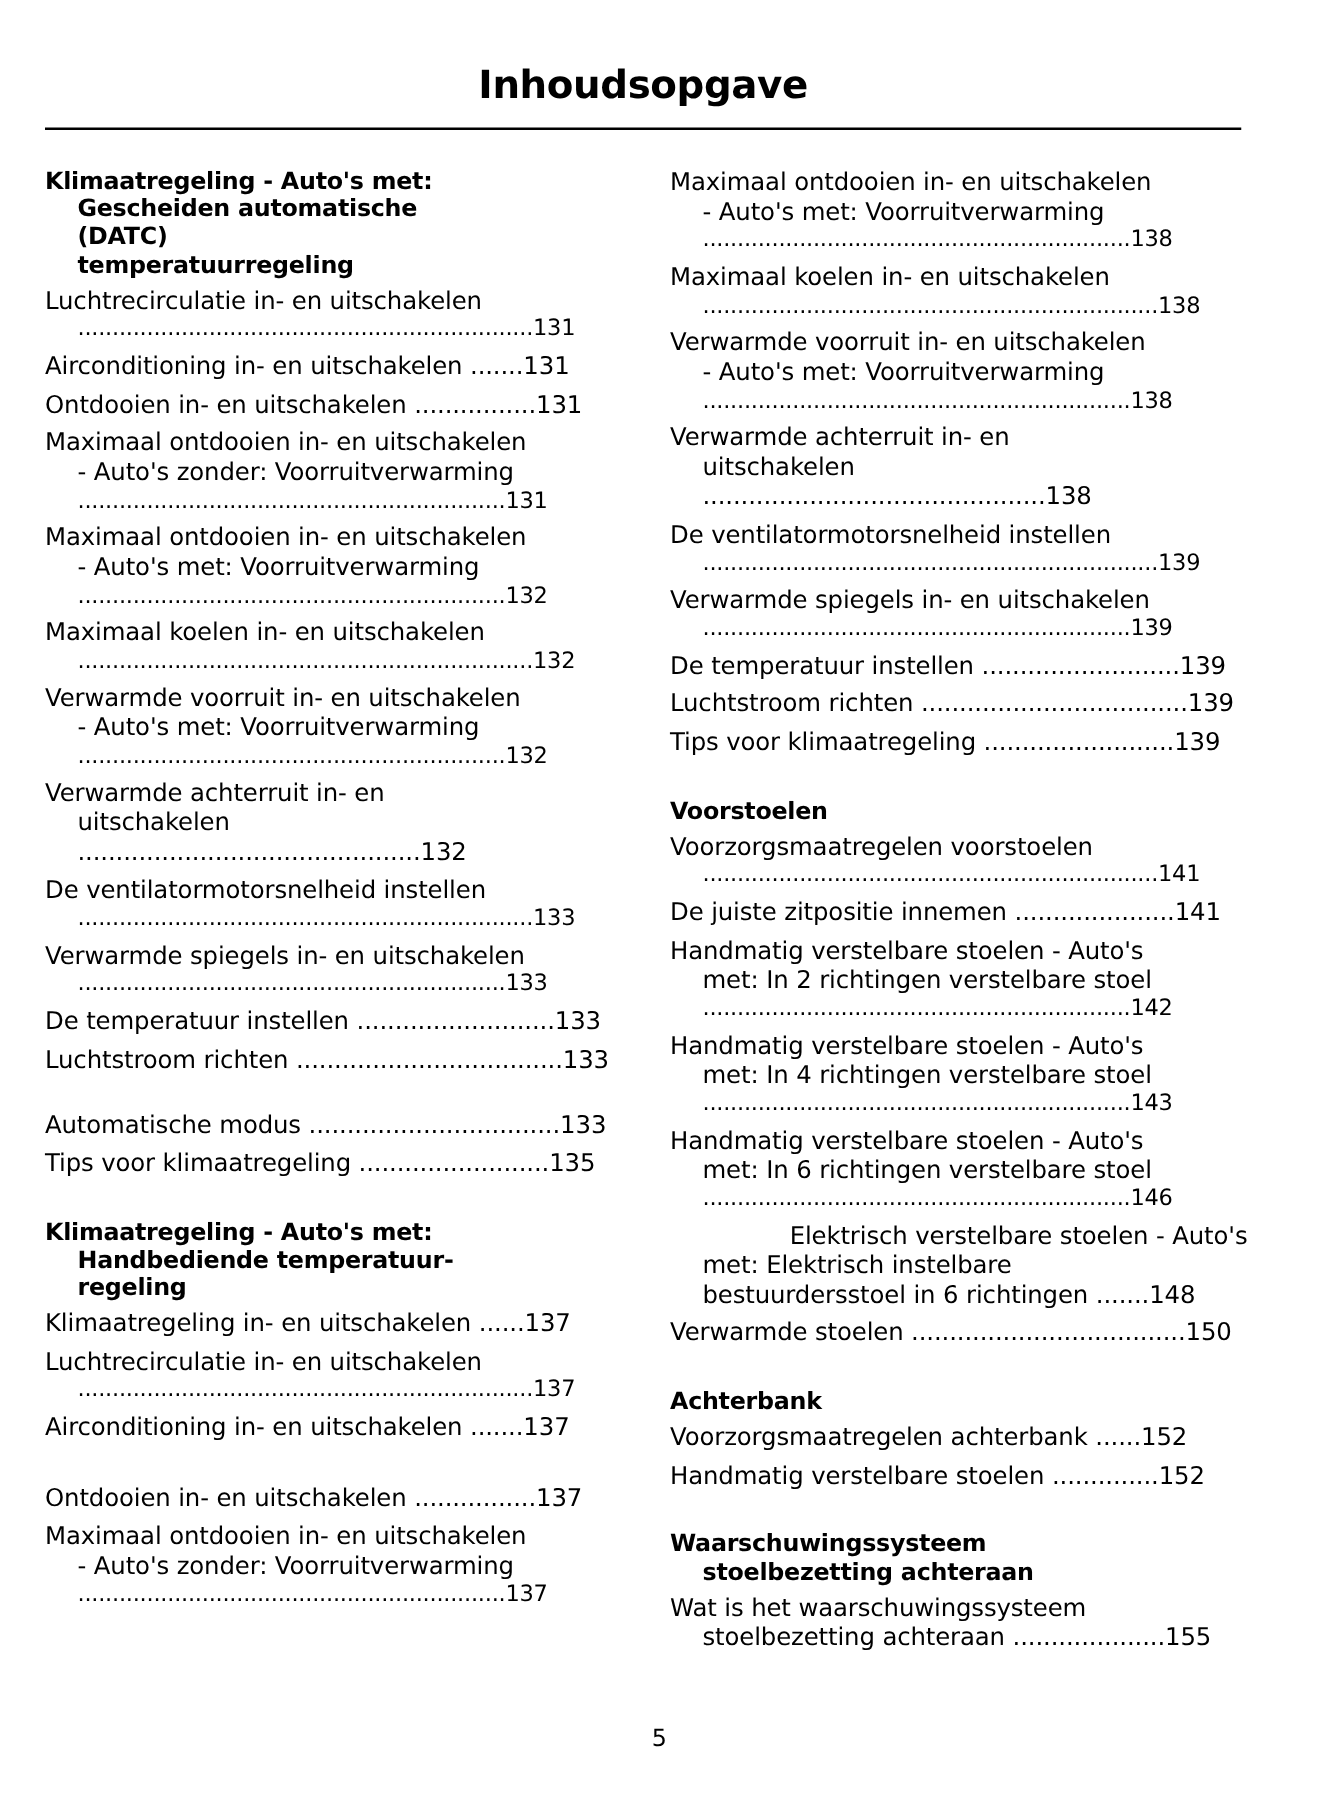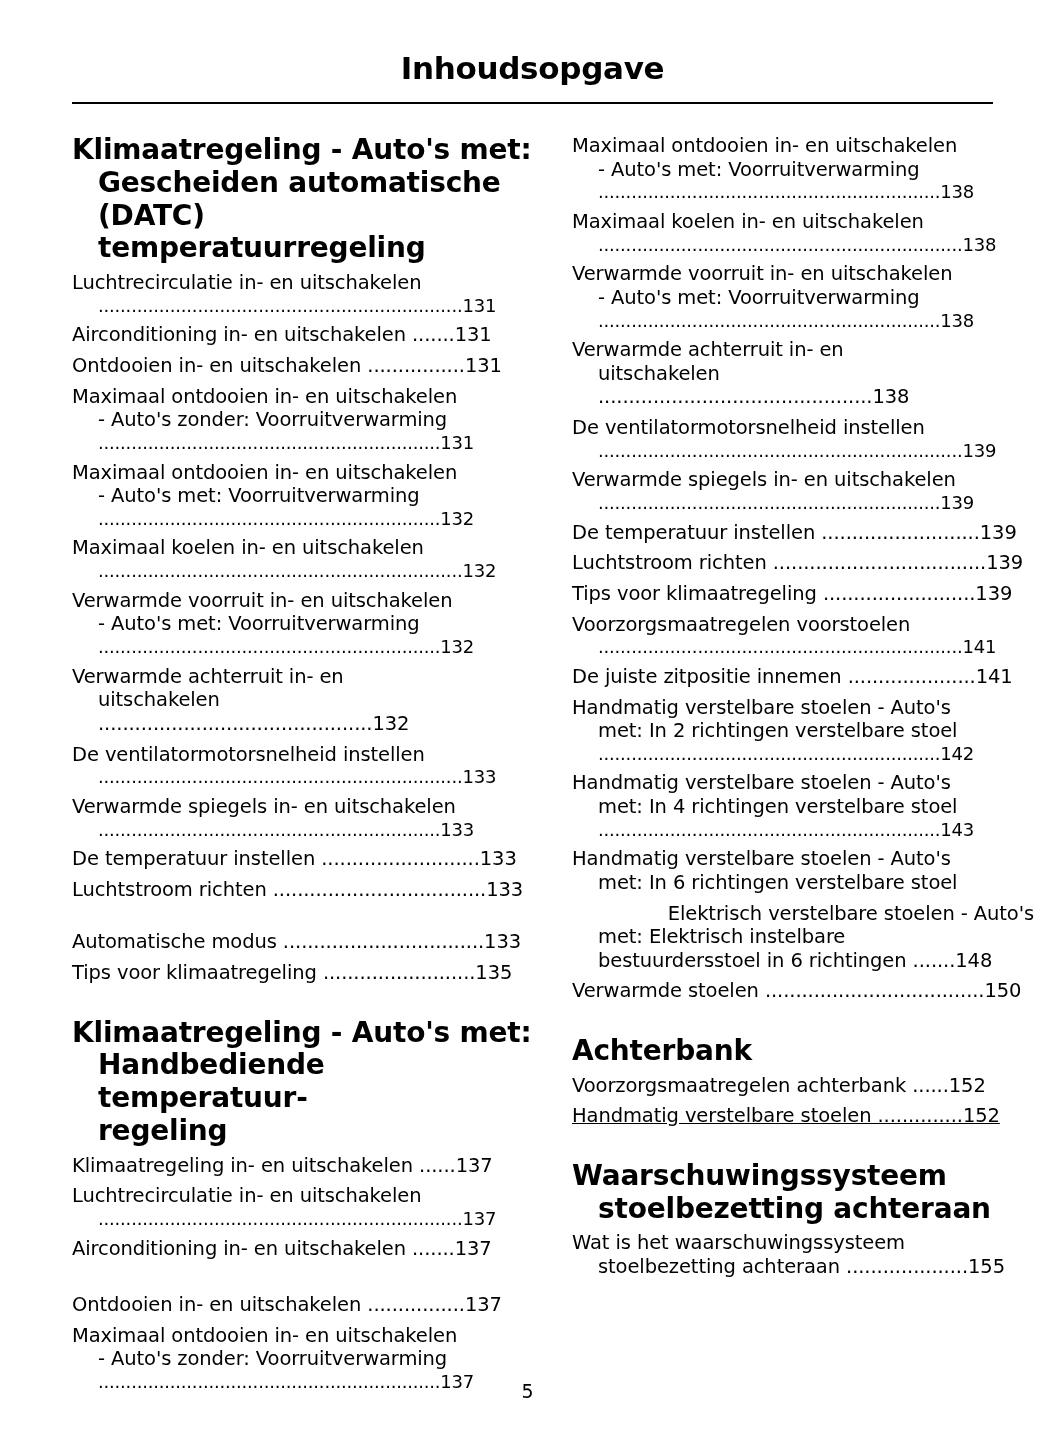--- a/index.html
+++ b/index.html
@@ -14,21 +14,21 @@
     color: #000000;
     position: relative;
     overflow: hidden;
   }
   .page {
     position: absolute;
     left: 0; top: 0;
     width: 1055px;
     height: 1448px;
     box-sizing: border-box;
-    padding: 50px 62px 0 72px;
+    padding: 50px 62px 0 36px;
   }
   .page-title {
     text-align: center;
     font-size: 31px;
     font-weight: bold;
     letter-spacing: -0.3px;
     padding-bottom: 16px;
     font-family: "DejaVu Sans", sans-serif;
   }
   .title-rule {
@@ -38,21 +38,21 @@
   .columns {
     display: flex;
     gap: 38px;
     align-items: flex-start;
   }
   .col {
     width: 462px;
     flex: 0 0 462px;
   }
   .sec-head {
-    font-size: 28px;
+    font-size: 19px;
     font-weight: bold;
     line-height: 1.17;
     letter-spacing: -0.2px;
     margin: 0 0 6px 0;
     padding-left: 0;
   }
   .sec-head .ind {
     display: block;
     padding-left: 26px;
   }
@@ -211,57 +211,61 @@
         </div>
         <div class="entry">
           <span style="display: block;">De temperatuur instellen ..........................139</span>
         </div>
         <div class="entry">
           <span style="display: block;">Luchtstroom richten ...................................139</span>
         </div>
         <div class="entry">
           <span style="display: block;">Tips voor klimaatregeling .........................139</span>
         </div>
+        <div class="sec-head spaced">
+          <span style="display: block;">Voorstoelen</span>
+        </div>
         <div class="entry">
           <span style="display: block;">Voorzorgsmaatregelen voorstoelen</span>
           <span class="dots dotline">..................................................................141</span>
         </div>
         <div class="entry">
           <span style="display: block;">De juiste zitpositie innemen .....................141</span>
         </div>
         <div class="entry">
           <span style="display: block;">Handmatig verstelbare stoelen - Auto's</span>
           <span class="l2">met: In 2 richtingen verstelbare stoel</span>
           <span class="dots dotline">..............................................................142</span>
         </div>
         <div class="entry">
           <span style="display: block;">Handmatig verstelbare stoelen - Auto's</span>
           <span class="l2">met: In 4 richtingen verstelbare stoel</span>
           <span class="dots dotline">..............................................................143</span>
         </div>
         <div class="entry">
           <span style="display: block;">Handmatig verstelbare stoelen - Auto's</span>
           <span class="l2">met: In 6 richtingen verstelbare stoel</span>
+          <span class="dots dotline">..............................................................146</span>
         </div>
         <div class="entry">
           <span style="display: block; text-align: right;">Elektrisch verstelbare stoelen - Auto's</span>
           <span class="l2">met: Elektrisch instelbare</span>
           <span class="l2">bestuurdersstoel in 6 richtingen .......148</span>
         </div>
         <div class="entry">
           <span style="display: block;">Verwarmde stoelen ....................................150</span>
         </div>
         <div class="sec-head spaced">
           <span style="display: block;">Achterbank</span>
         </div>
         <div class="entry">
           <span style="display: block;">Voorzorgsmaatregelen achterbank ......152</span>
         </div>
         <div class="entry">
-          <span style="display: block; text-decoration: underline;">Handmatig verstelbare stoelen ..............152</span>
+          <span style="display: block;">Handmatig verstelbare stoelen ..............152</span>
         </div>
         <div class="sec-head spaced">
           <span style="display: block;">Waarschuwingssysteem</span>
           <span class="ind">stoelbezetting achteraan</span>
         </div>
         <div class="entry">
           <span style="display: block;">Wat is het waarschuwingssysteem</span>
           <span class="l2">stoelbezetting achteraan ....................155</span>
         </div>
       </div>

